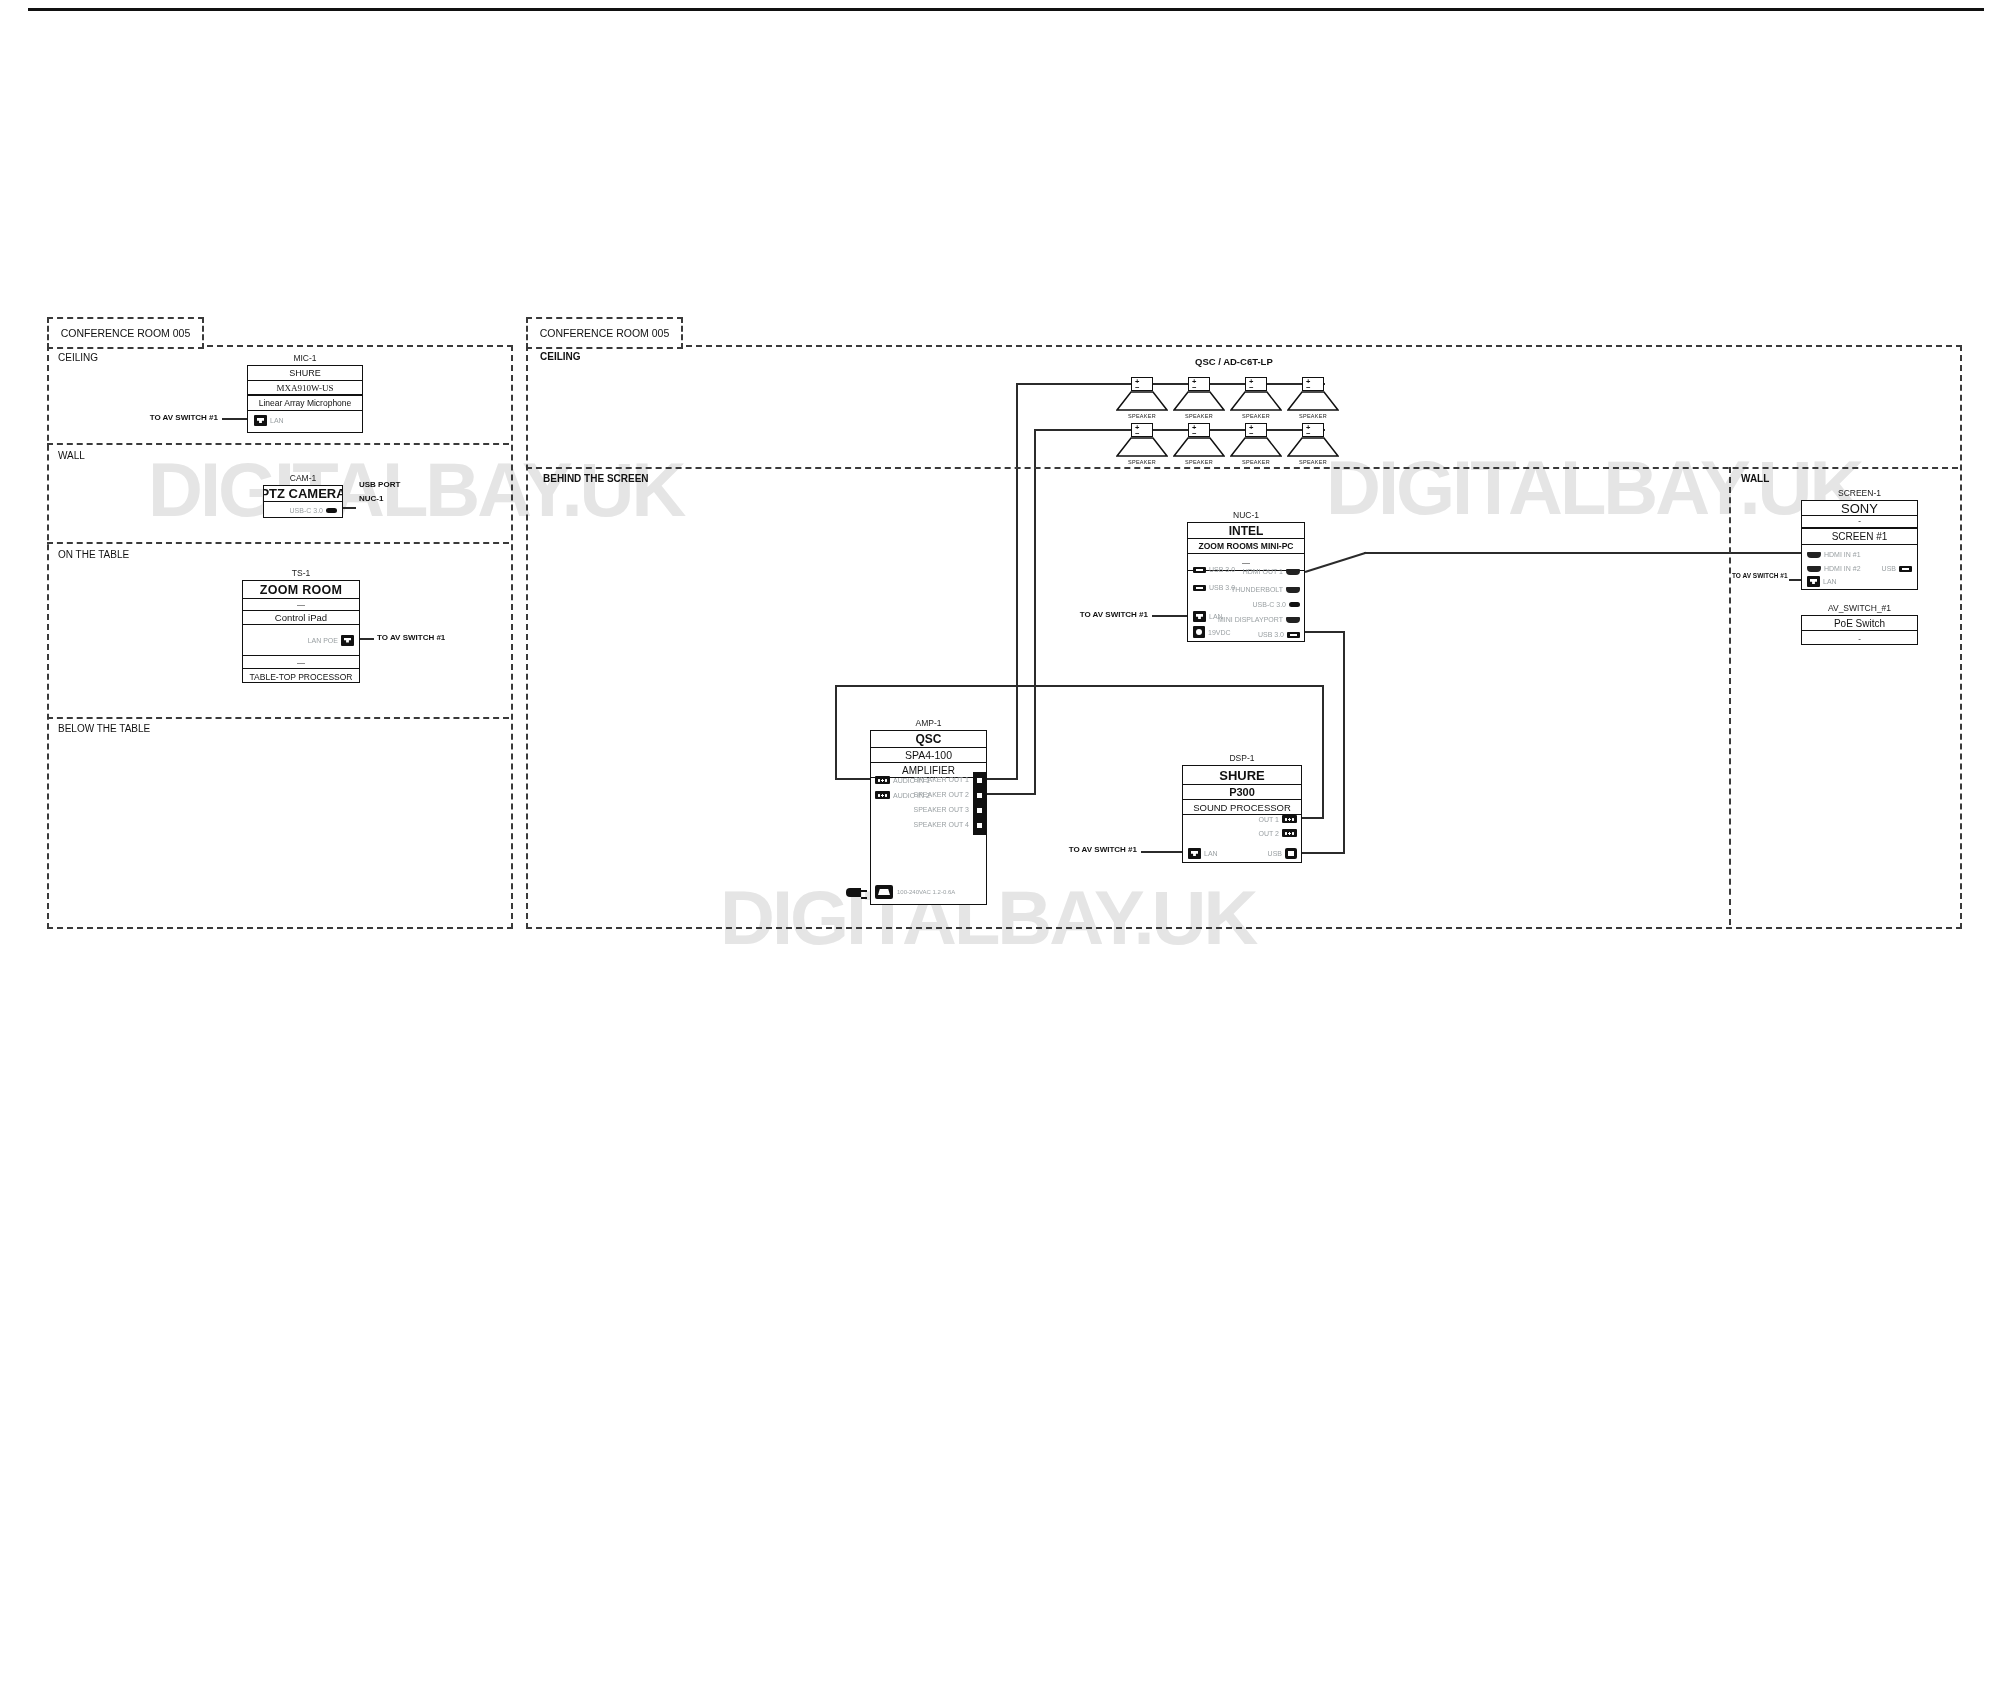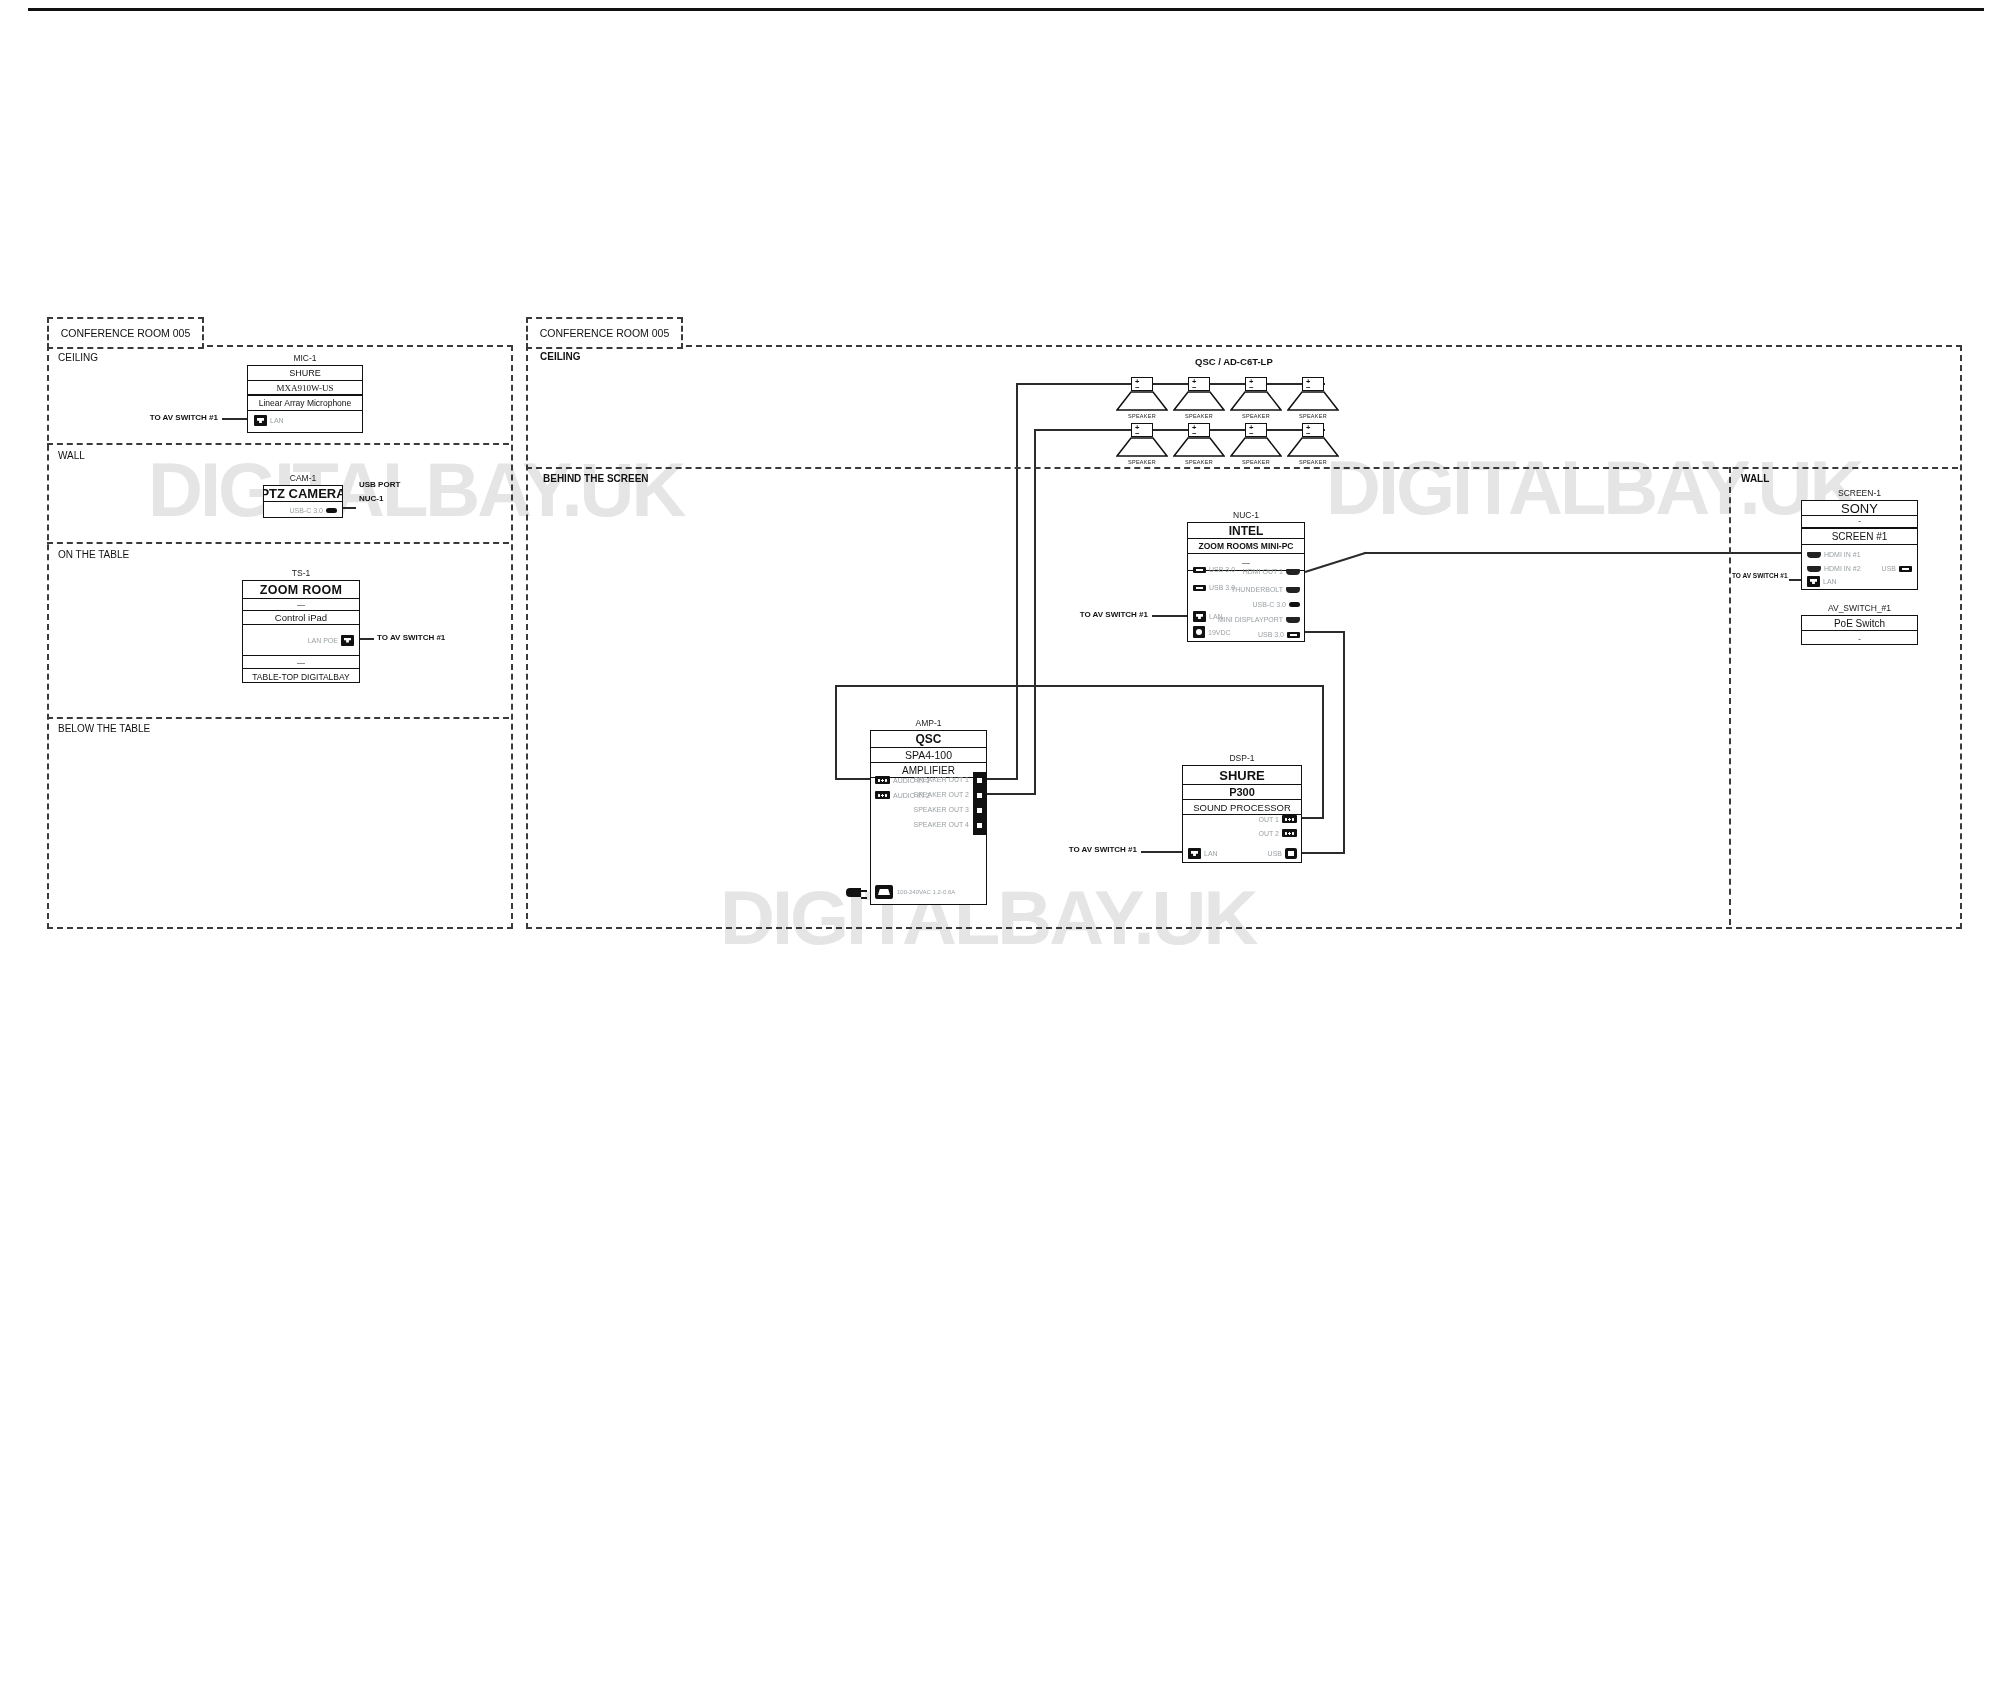--- a/index.html
+++ b/index.html
@@ -107,21 +107,21 @@
   <div class="box" style="left:242px;top:580px;width:118px;height:103px;">
     <div class="bid">TS-1</div>
     <div class="rw" style="height:18px;font-size:12.5px;font-weight:bold;letter-spacing:.3px;">ZOOM ROOM</div>
     <div class="rw" style="height:12px;font-size:8px;">—</div>
     <div class="rw" style="height:14px;font-size:9.5px;">Control iPad</div>
     <div class="rw pr" style="height:31px;">
       <span>LAN POE</span>
       <span class="ic ic-lan"></span>
     </div>
     <div class="rw" style="height:13px;font-size:8px;">—</div>
-    <div class="rw" style="height:15px;font-size:8.5px;border-bottom:none;">TABLE-TOP DIGITALBAY</div>
+    <div class="rw" style="height:15px;font-size:8.5px;border-bottom:none;">TABLE-TOP PROCESSOR</div>
   </div>
   <div class="wire wh" style="left:360px;top:638px;width:14px;"></div>
   <div class="cl" style="left:377px;top:633px;">TO AV SWITCH #1</div>
 
   <div class="ptitle" style="left:526px;top:317px;width:153px;height:28px;">CONFERENCE ROOM 005</div>
   <div class="panel" style="left:526px;top:345px;width:1432px;height:580px;"></div>
   <div class="dash-h" style="left:526px;top:467px;width:1432px;"></div>
   <div class="dash-v" style="left:1729px;top:467px;height:458px;"></div>
   <div class="sl b" style="left:540px;top:351px;">CEILING</div>
   <div class="sl b" style="left:543px;top:473px;">BEHIND THE SCREEN</div>

